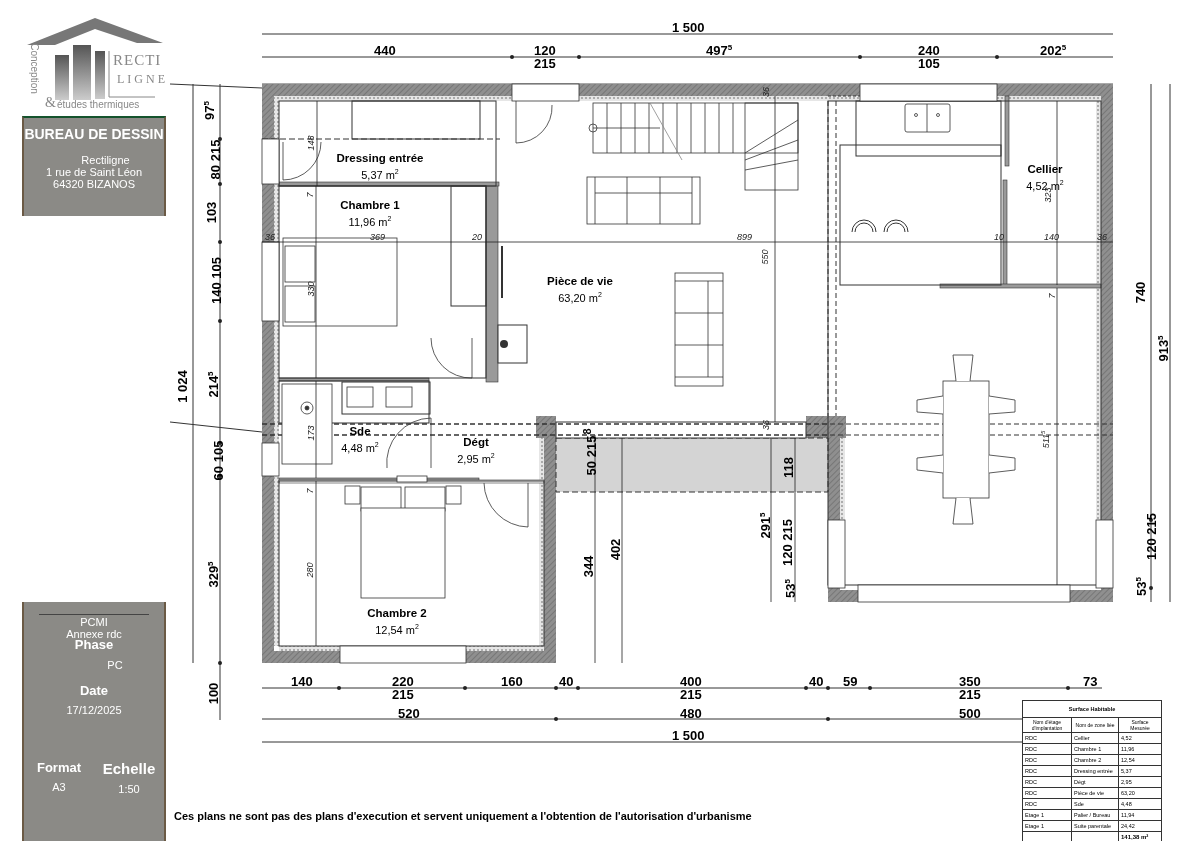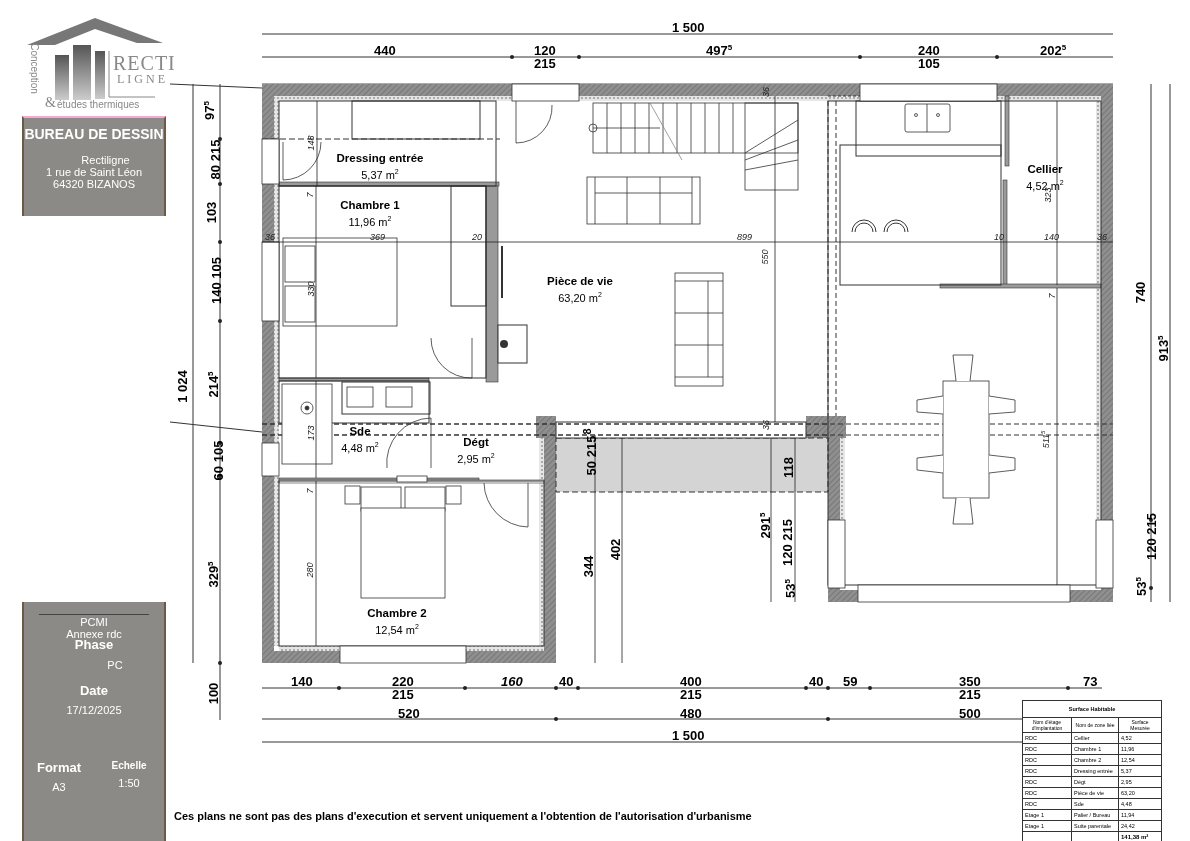--- a/index.html
+++ b/index.html
@@ -35,48 +35,48 @@
           <stop offset="1" stop-color="#ccc"></stop>
         </linearGradient>
     </defs>
     <polygon points="2,30 70,3 138,28 112,28 70,14 30,30" fill="#777"></polygon>
     <rect x="48" y="30" width="18" height="55" fill="url(#lg)"></rect>
     <rect x="30" y="40" width="14" height="45" fill="url(#lg)"></rect>
     <rect x="70" y="36" width="10" height="48" fill="url(#lg)"></rect>
     <line x1="84" y1="36" x2="84" y2="82" stroke="#888" stroke-width="1"></line>
     <line x1="84" y1="82" x2="130" y2="82" stroke="#888" stroke-width="1"></line>
   </svg>
-  <div class="logo-txt" style="left:88px;top:37px;font-size:20px;letter-spacing:1px;">RECTI</div>
+  <div class="logo-txt" style="left:88px;top:37px;font-size:15px;letter-spacing:1px;">RECTI</div>
   <div class="logo-txt" style="left:92px;top:57px;font-size:12px;letter-spacing:3px;">LIGNE</div>
   <div class="logo-txt" style="left:-16px;top:48px;font-size:10px;transform:rotate(90deg);font-family:'Liberation Sans',sans-serif;">Conception</div>
   <div class="logo-txt" style="left:20px;top:80px;font-size:14px;">&amp;</div>
   <div class="logo-txt" style="left:32px;top:84px;font-size:10px;font-family:'Liberation Sans',sans-serif;">études thermiques</div>
 </div>
 
-<div class="panel" style="left:22px;top:116px;width:140px;height:98px;border-top:2px solid #f9a8d4;">
+<div class="panel" style="left:22px;top:116px;width:140px;height:98px;border-top:2px solid #14532d;">
   <div class="big" style="margin-top:8px;font-size:14px;">BUREAU DE DESSIN</div>
   <div class="small" style="margin-top:12px;margin-left:23px;">Rectiligne</div>
   <div class="small">1 rue de Saint Léon</div>
   <div class="small">64320 BIZANOS</div>
 </div>
 
 <div class="panel" style="left:22px;top:602px;width:140px;height:239px;">
   <div style="margin:12px auto 0;width:110px;border-top:1px solid #444;"></div>
   <div class="small" style="font-size:11px;margin-top:1px;">PCMI</div>
   <div class="small" style="font-size:11px;">Annexe rdc</div>
   <div class="big" style="font-size:13px;margin-top:-3px;">Phase</div>
   <div class="small" style="margin-top:7px;padding-left:42px;">PC</div>
   <div class="big" style="font-size:13px;margin-top:12px;">Date</div>
   <div class="small" style="margin-top:6px;">17/12/2025</div>
   <div style="position:absolute;left:0;top:158px;width:70px;text-align:center;">
     <div class="big" style="font-size:13px;">Format</div>
     <div class="small" style="margin-top:6px;">A3</div>
   </div>
   <div style="position:absolute;left:70px;top:158px;width:70px;text-align:center;">
-    <div class="big" style="font-size:10px;">Echelle</div>
+    <div class="big" style="font-size:15px;">Echelle</div>
     <div class="small" style="margin-top:6px;">1:50</div>
   </div>
 </div>
 
 <svg class="abs" style="left:0;top:0;" width="1190" height="841">
   <defs>
     <pattern id="hatch" width="4" height="4" patternUnits="userSpaceOnUse" patternTransform="rotate(45)">
       <rect width="4" height="4" fill="#8f8f8f"></rect>
         <line x1="0" y1="0" x2="0" y2="4" stroke="#6f6f6f" stroke-width="1.5"></line>
     </pattern>
@@ -348,21 +348,21 @@
 <div class="vdim" style="left:200px;top:568px;"><span>329</span><sup>5</sup></div>
 <div class="vdim" style="left:203px;top:687px;"><span>100</span></div>
 
 <div class="vdim" style="left:1130px;top:286px;"><span>740</span></div>
 <div class="vdim" style="left:1150px;top:342px;"><span>913</span><sup>5</sup></div>
 <div class="vdim" style="left:1128px;top:530px;"><span>120</span> <span>215</span></div>
 <div class="vdim" style="left:1132px;top:580px;"><span>53</span><sup>5</sup></div>
 
 <div class="dim" style="left:291px;top:675px;"><span>140</span></div>
 <div class="dim" style="left:392px;top:675px;text-align:center;"><span>220</span><br><span>215</span></div>
-<div class="dim" style="left:501px;top:675px;font-style:italic;"><span>160</span></div>
+<div class="dim" style="left:501px;top:675px;"><span>160</span></div>
 <div class="dim" style="left:559px;top:675px;"><span>40</span></div>
 <div class="dim" style="left:680px;top:675px;text-align:center;"><span>400</span><br><span>215</span></div>
 <div class="dim" style="left:809px;top:675px;"><span>40</span></div>
 <div class="dim" style="left:843px;top:675px;"><span>59</span></div>
 <div class="dim" style="left:959px;top:675px;text-align:center;"><span>350</span><br><span>215</span></div>
 <div class="dim" style="left:1083px;top:675px;"><span>73</span></div>
 <div class="dim" style="left:398px;top:707px;">520</div>
 <div class="dim" style="left:680px;top:707px;">480</div>
 <div class="dim" style="left:959px;top:707px;">500</div>
 <div class="dim" style="left:672px;top:729px;">1 500</div>

